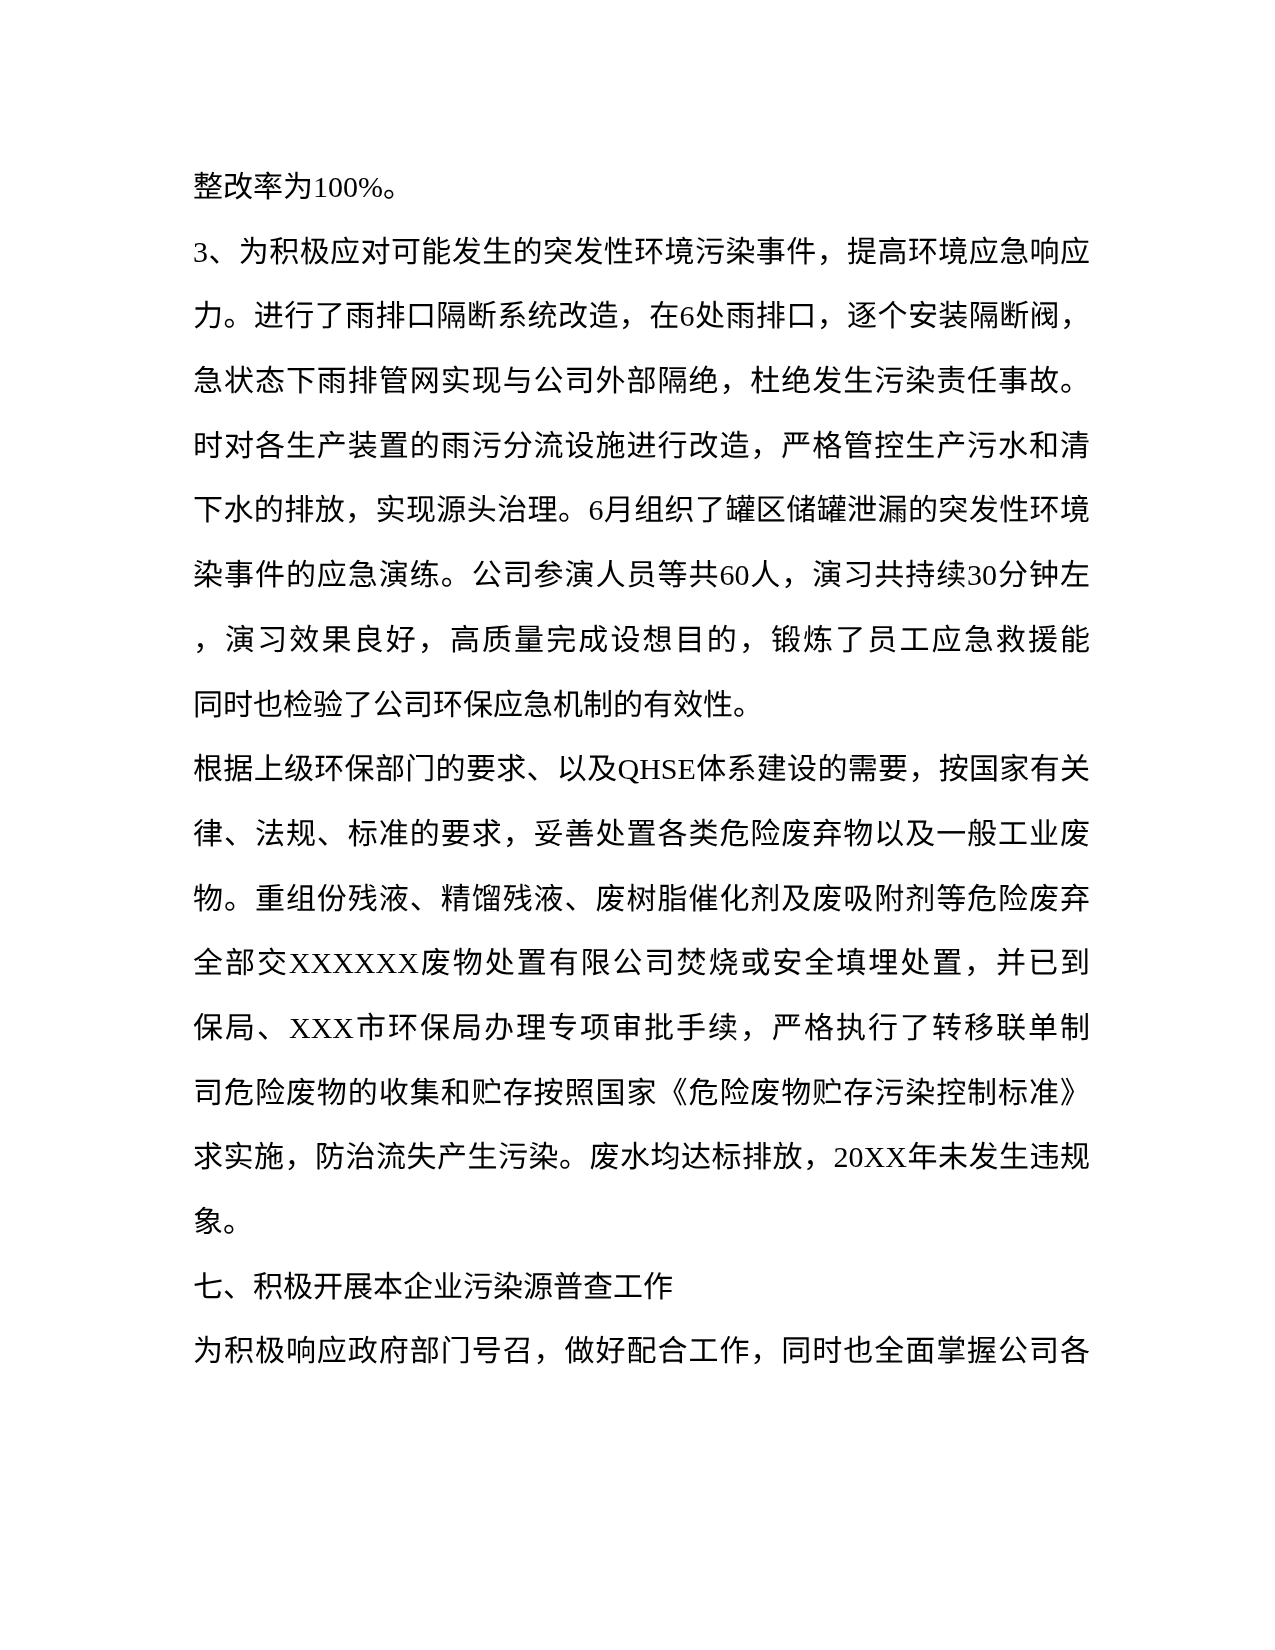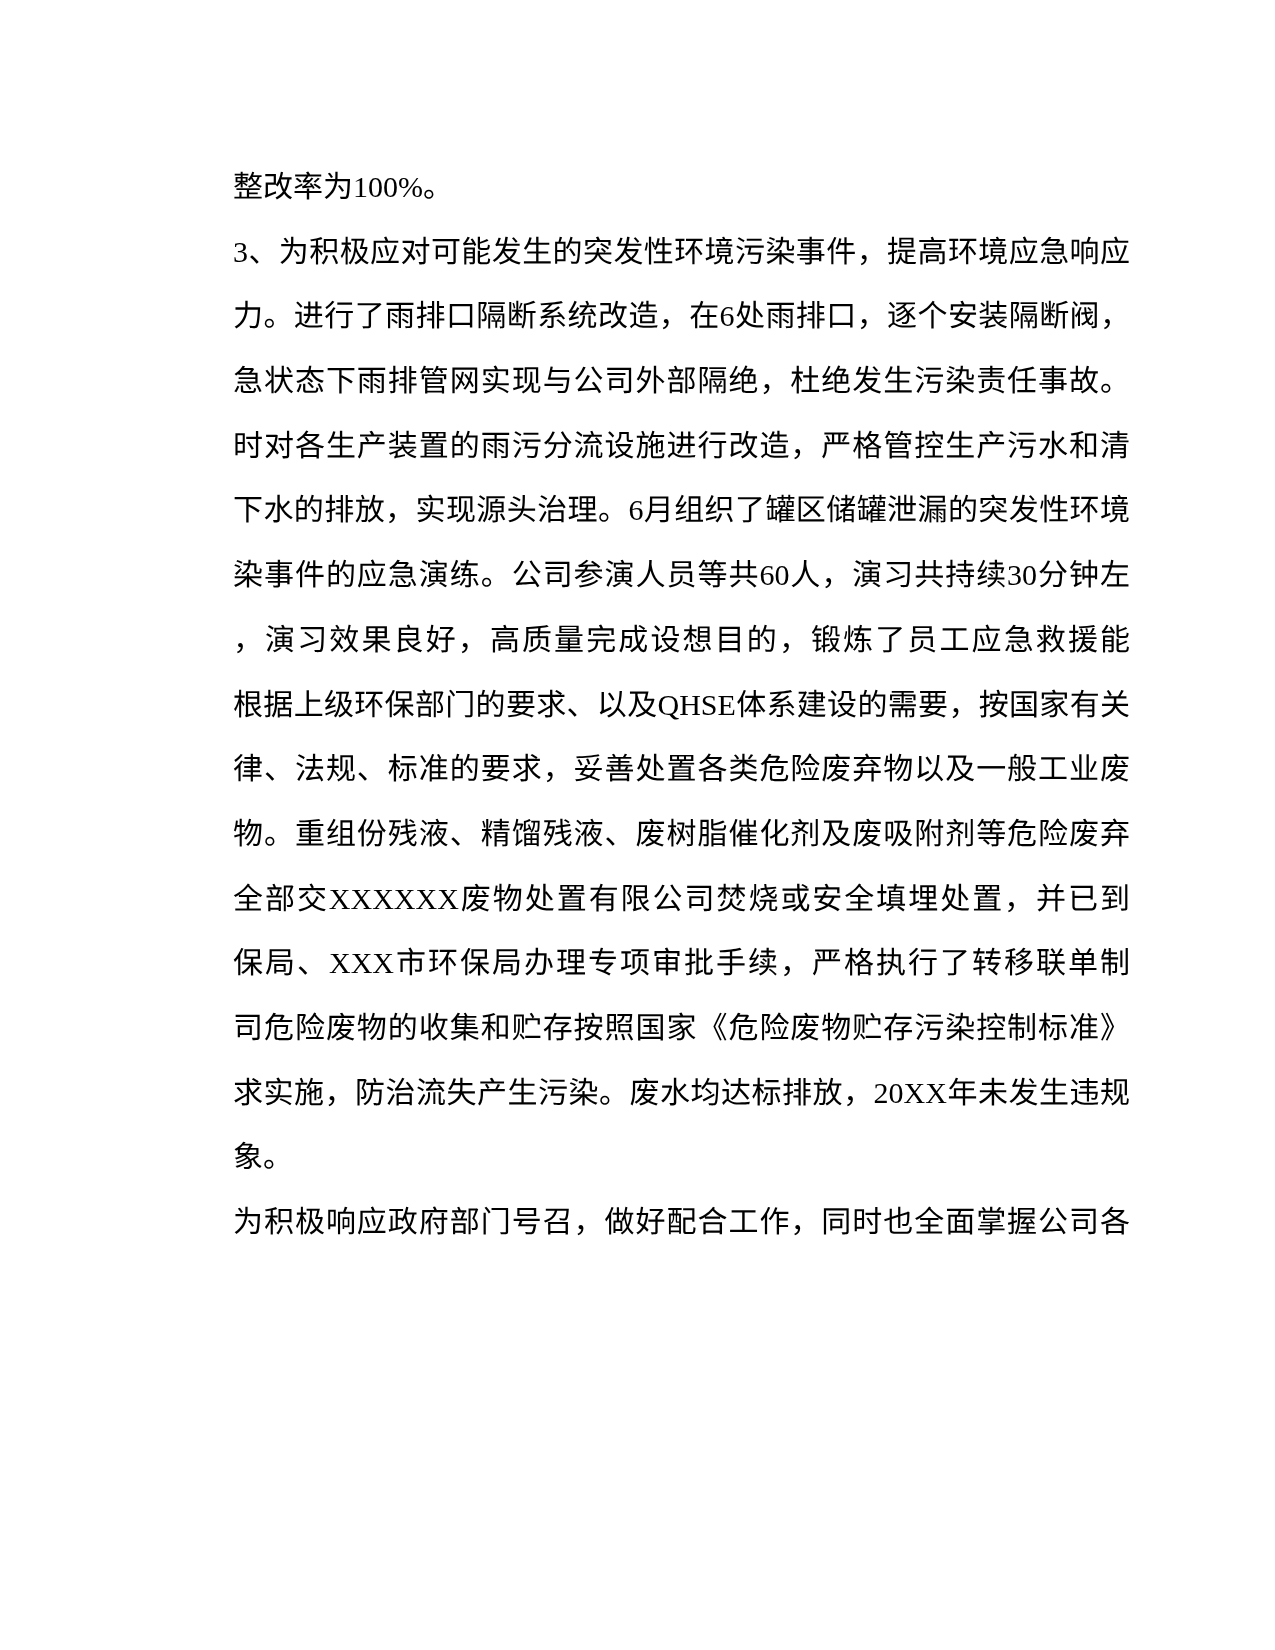--- a/index.html
+++ b/index.html
@@ -14,21 +14,20 @@
     position: relative;
     width: 1275px;
     height: 1650px;
     background: #ffffff;
   }
   .doc-body {
     position: absolute;
     left: 193px;
     top: 155px;
     width: 897px;
-    margin-left: 40px;
   }
   .line {
     height: 64.7px;
     line-height: 64.7px;
     font-size: 30px;
     color: #000000;
     font-family: "Liberation Serif", "DejaVu Serif", serif;
     white-space: nowrap;
     overflow: hidden;
     text-align: left;
@@ -46,23 +45,25 @@
 <div class="page">
   <div class="doc-body">
     <div class="line">整改率为100%。</div>
     <div class="line j">3、为积极应对可能发生的突发性环境污染事件，提高环境应急响应能</div>
     <div class="line j">力。进行了雨排口隔断系统改造，在6处雨排口，逐个安装隔断阀，应</div>
     <div class="line j">急状态下雨排管网实现与公司外部隔绝，杜绝发生污染责任事故。同</div>
     <div class="line j">时对各生产装置的雨污分流设施进行改造，严格管控生产污水和清净</div>
     <div class="line j">下水的排放，实现源头治理。6月组织了罐区储罐泄漏的突发性环境污</div>
     <div class="line j">染事件的应急演练。公司参演人员等共60人，演习共持续30分钟左右</div>
     <div class="line j">，演习效果良好，高质量完成设想目的，锻炼了员工应急救援能力，</div>
+    <div class="line">同时也检验了公司环保应急机制的有效性。</div>
     <div class="line j">根据上级环保部门的要求、以及QHSE体系建设的需要，按国家有关法</div>
     <div class="line j">律、法规、标准的要求，妥善处置各类危险废弃物以及一般工业废弃</div>
     <div class="line j">物。重组份残液、精馏残液、废树脂催化剂及废吸附剂等危险废弃物</div>
     <div class="line j">全部交XXXXXX废物处置有限公司焚烧或安全填埋处置，并已到XXX市环</div>
     <div class="line j">保局、XXX市环保局办理专项审批手续，严格执行了转移联单制度；公</div>
     <div class="line j">司危险废物的收集和贮存按照国家《危险废物贮存污染控制标准》要</div>
     <div class="line j">求实施，防治流失产生污染。废水均达标排放，20XX年未发生违规现</div>
     <div class="line">象。</div>
+    <div class="line">七、积极开展本企业污染源普查工作</div>
     <div class="line j">为积极响应政府部门号召，做好配合工作，同时也全面掌握公司各类</div>
   </div>
 </div>
 
 </body></html>

